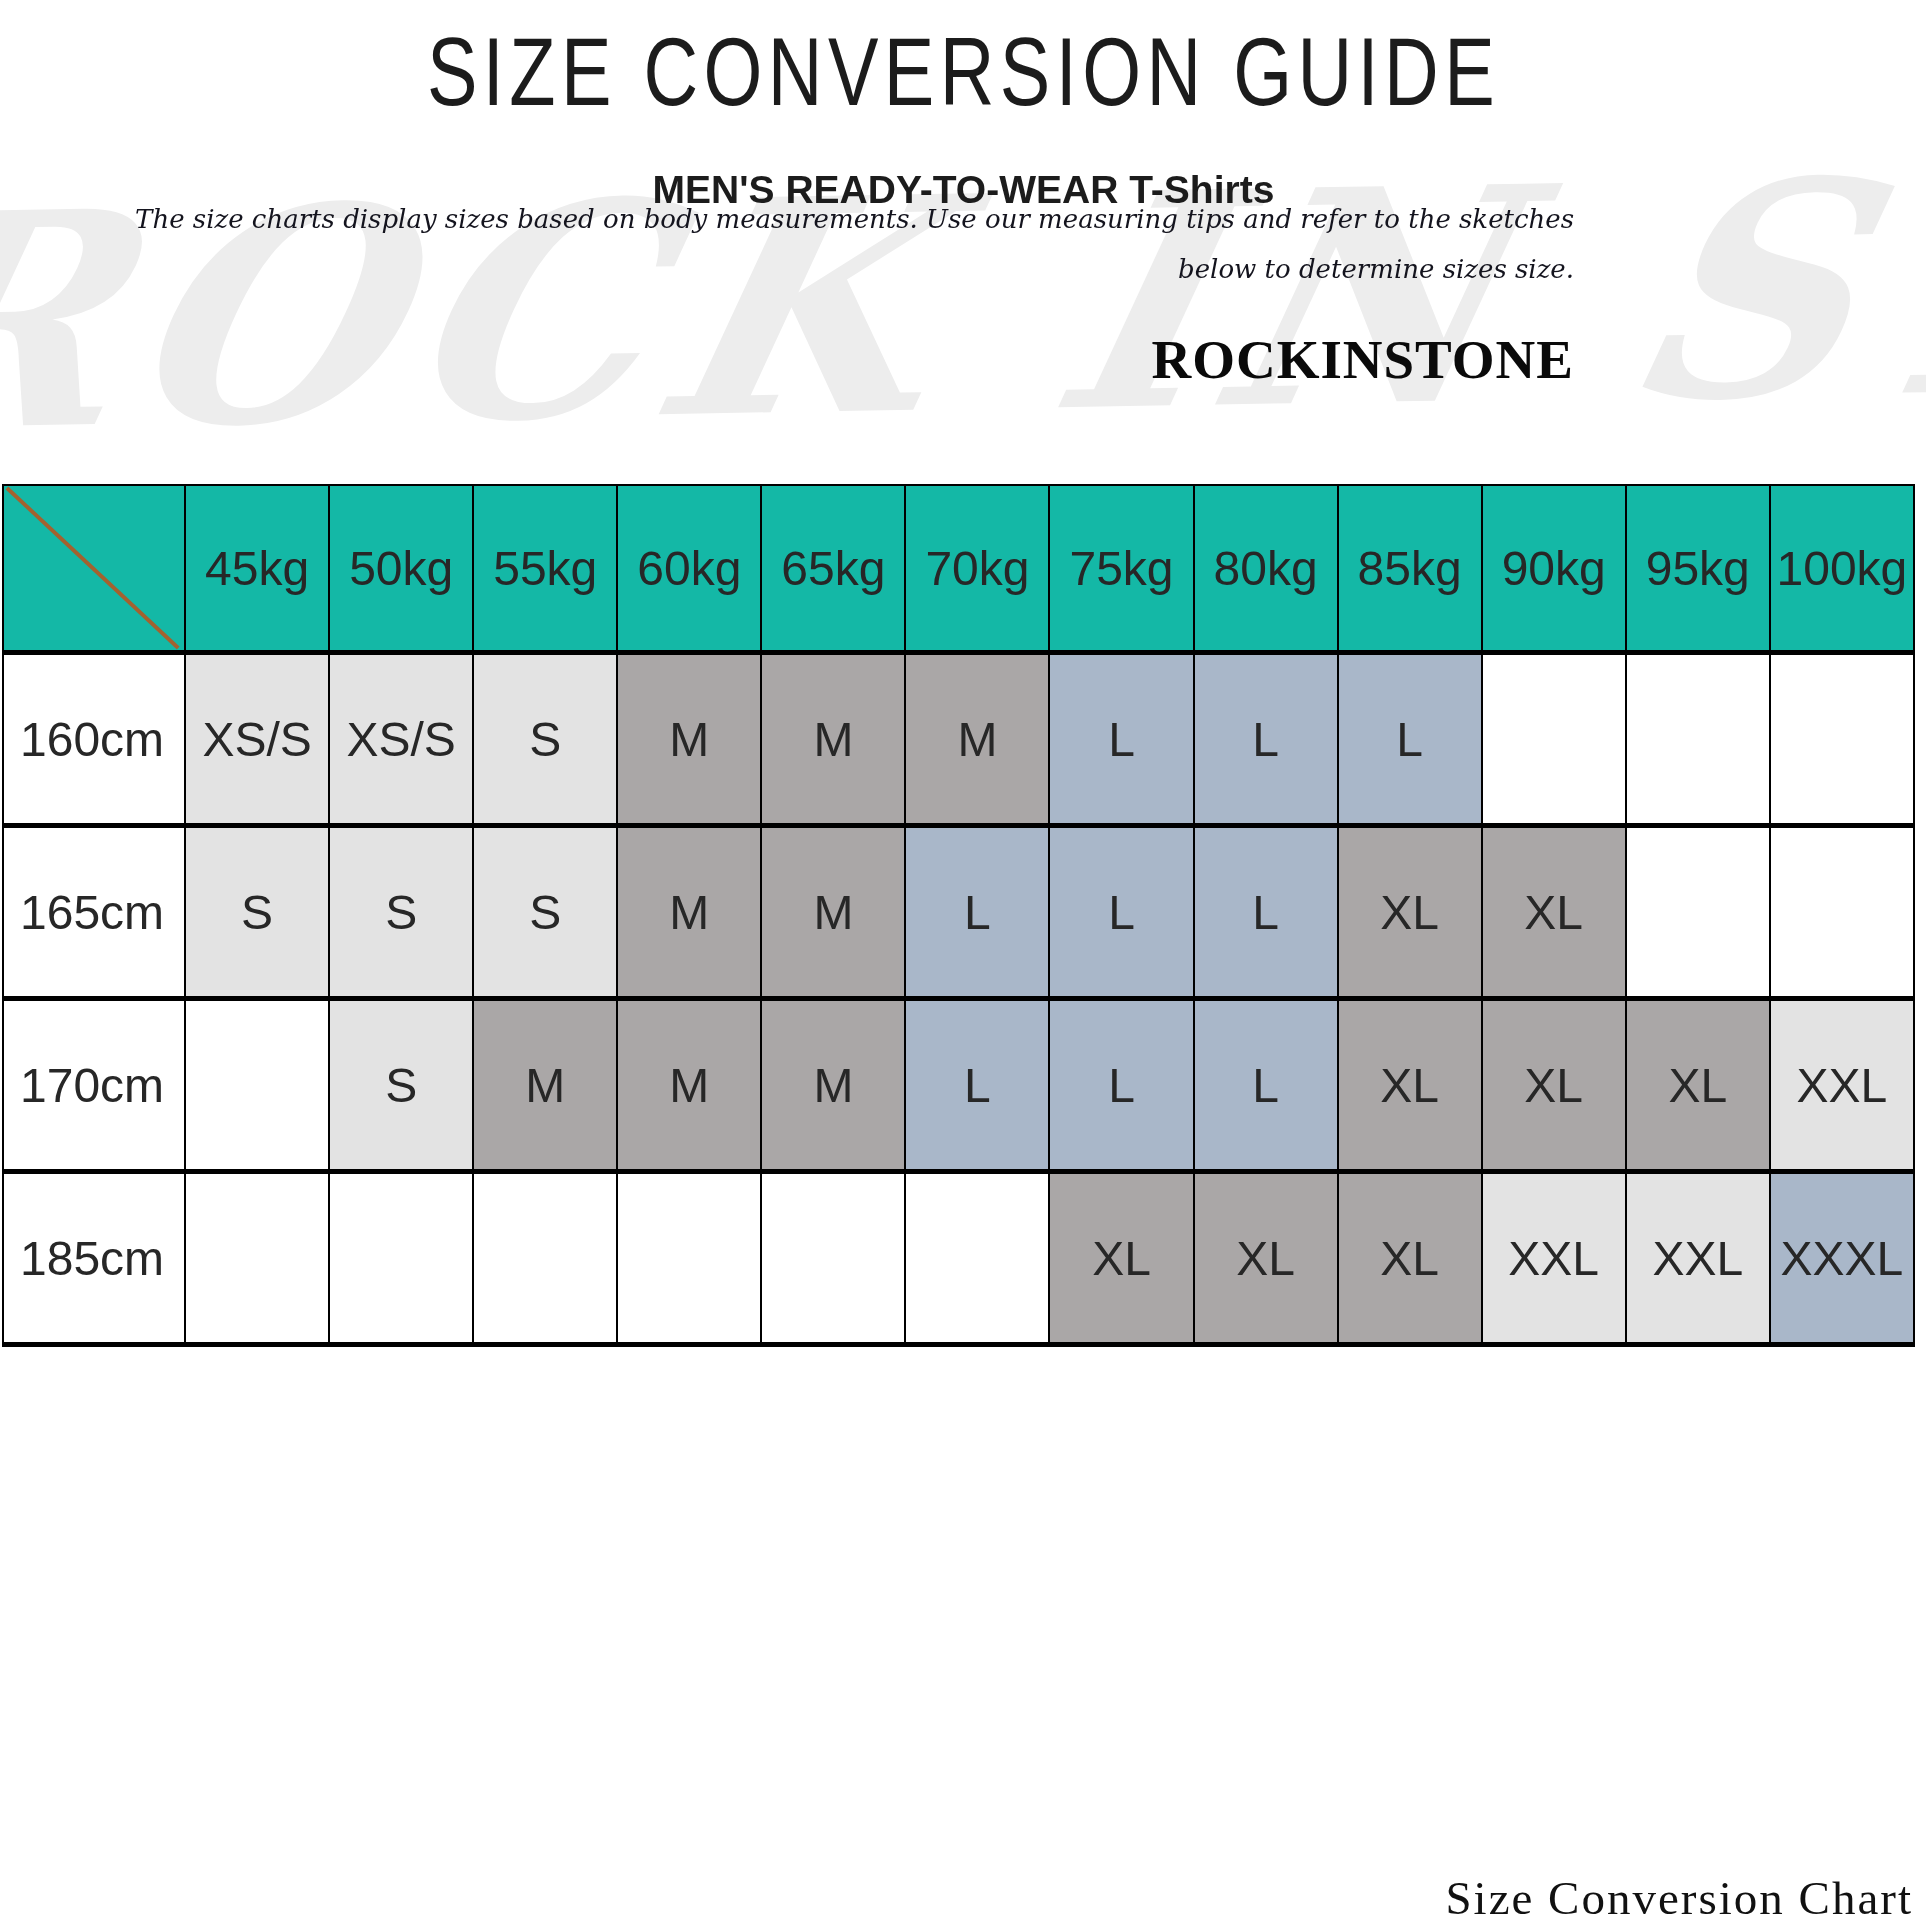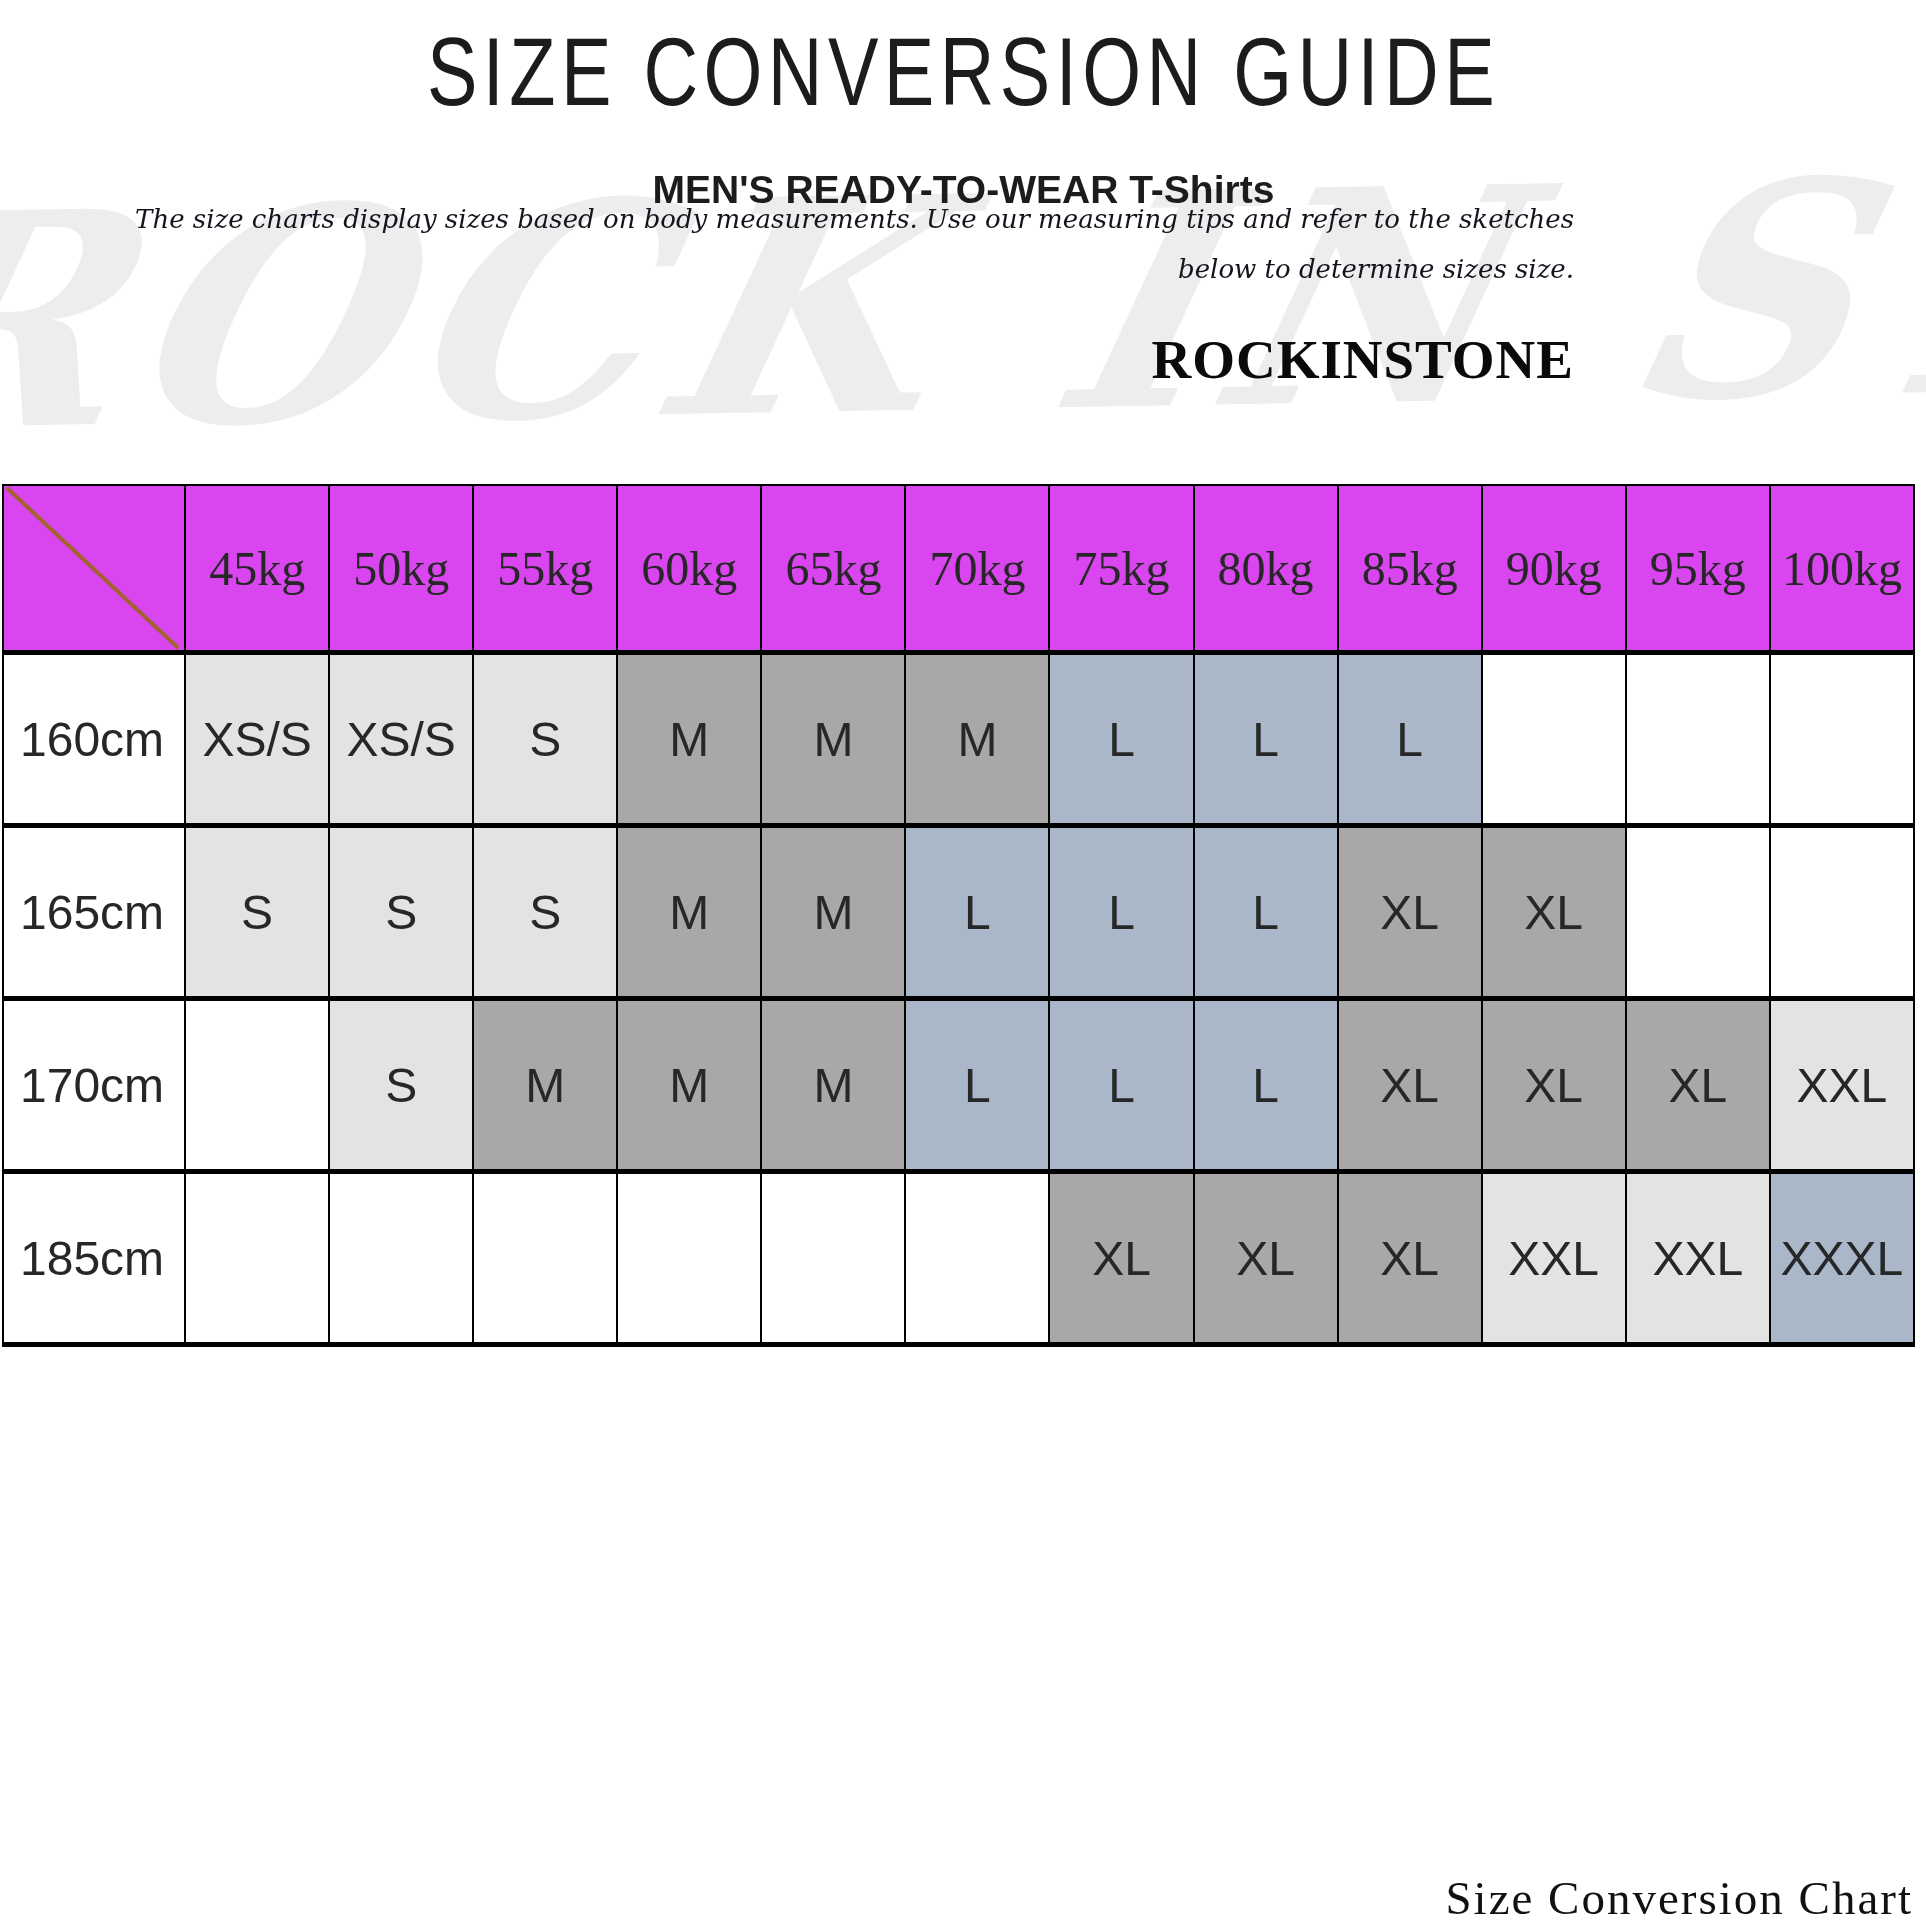--- a/index.html
+++ b/index.html
@@ -37,21 +37,21 @@
     border-collapse:collapse; table-layout:fixed; background:#ffffff;
   }
   col.c-head { width:182px; }
   col.c-kg { width:144px; }
   th, td {
     border:2px solid #000000; border-bottom-width:5px;
     font-size:48px; font-weight:normal; color:#272727;
     text-align:center; vertical-align:middle; padding:0;
     overflow:hidden; white-space:nowrap;
   }
-  thead th { height:164px; background:#d946ef;font-family:Liberation Serif, serif; }
+  thead th { height:164px; background:#14b8a6; }
   tbody th, tbody td { height:168px; }
   tbody th.rowhead { background:#ffffff; text-align:left; padding-left:16px; }
   th.corner { position:relative; }
   th.corner svg { position:absolute; top:0; left:0; width:100%; height:100%; display:block; }
   .footer-caption {
     position:absolute; right:14px; bottom:2px; z-index:1;
     font-family:"Liberation Serif", serif; font-size:47px; color:#111111;
     letter-spacing:2px;
   }
 </style>

